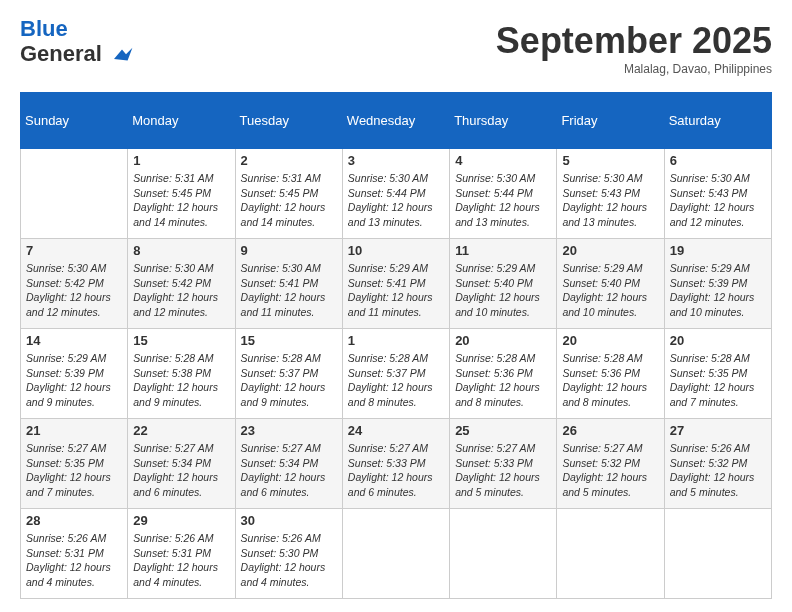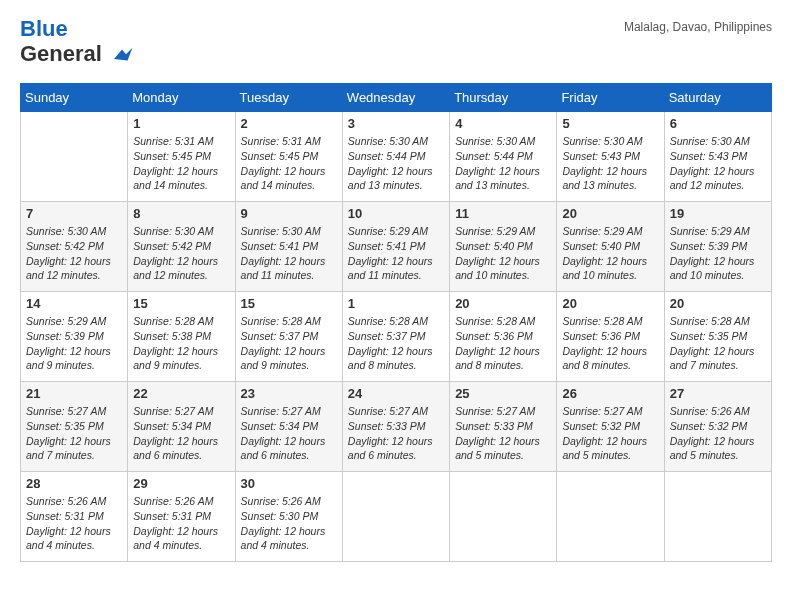--- a/index.html
+++ b/index.html
@@ -38,21 +38,21 @@
       color: #555;
     }
     .calendar-table {
       width: 100%;
       border-collapse: collapse;
       font-size: 11px;
     }
     .calendar-table th {
       background-color: #1565c0;
       color: #fff;
-      padding: 6px 4px;
+      padding: 20px 4px;
       text-align: left;
       font-size: 13px;
       font-weight: normal;
       border: 1px solid #1565c0;
     }
     .calendar-table td {
       border: 1px solid #ccc;
       vertical-align: top;
       padding: 4px 5px;
       min-height: 80px;
@@ -96,20 +96,21 @@
           <span>General</span>
           <svg class="logo-icon" viewBox="0 0 30 30" style="display:inline-block;vertical-align:middle;width:24px;height:24px;">
             <polygon points="5,20 15,8 20,14 28,6 22,22" fill="#1565c0"></polygon>
           </svg>
         </div>
         <div></div>
       </div>
     </div>
   </div>
   <div class="title-area">
+    <div class="month-title">September 2025</div>
     <div class="location-title">Malalag, Davao, Philippines</div>
   </div>
 </div>
 
 <table class="calendar-table">
   <thead>
     <tr id="weekday-header-row">
     <th>Sunday</th>
         <th>Monday</th>
         <th>Tuesday</th>

